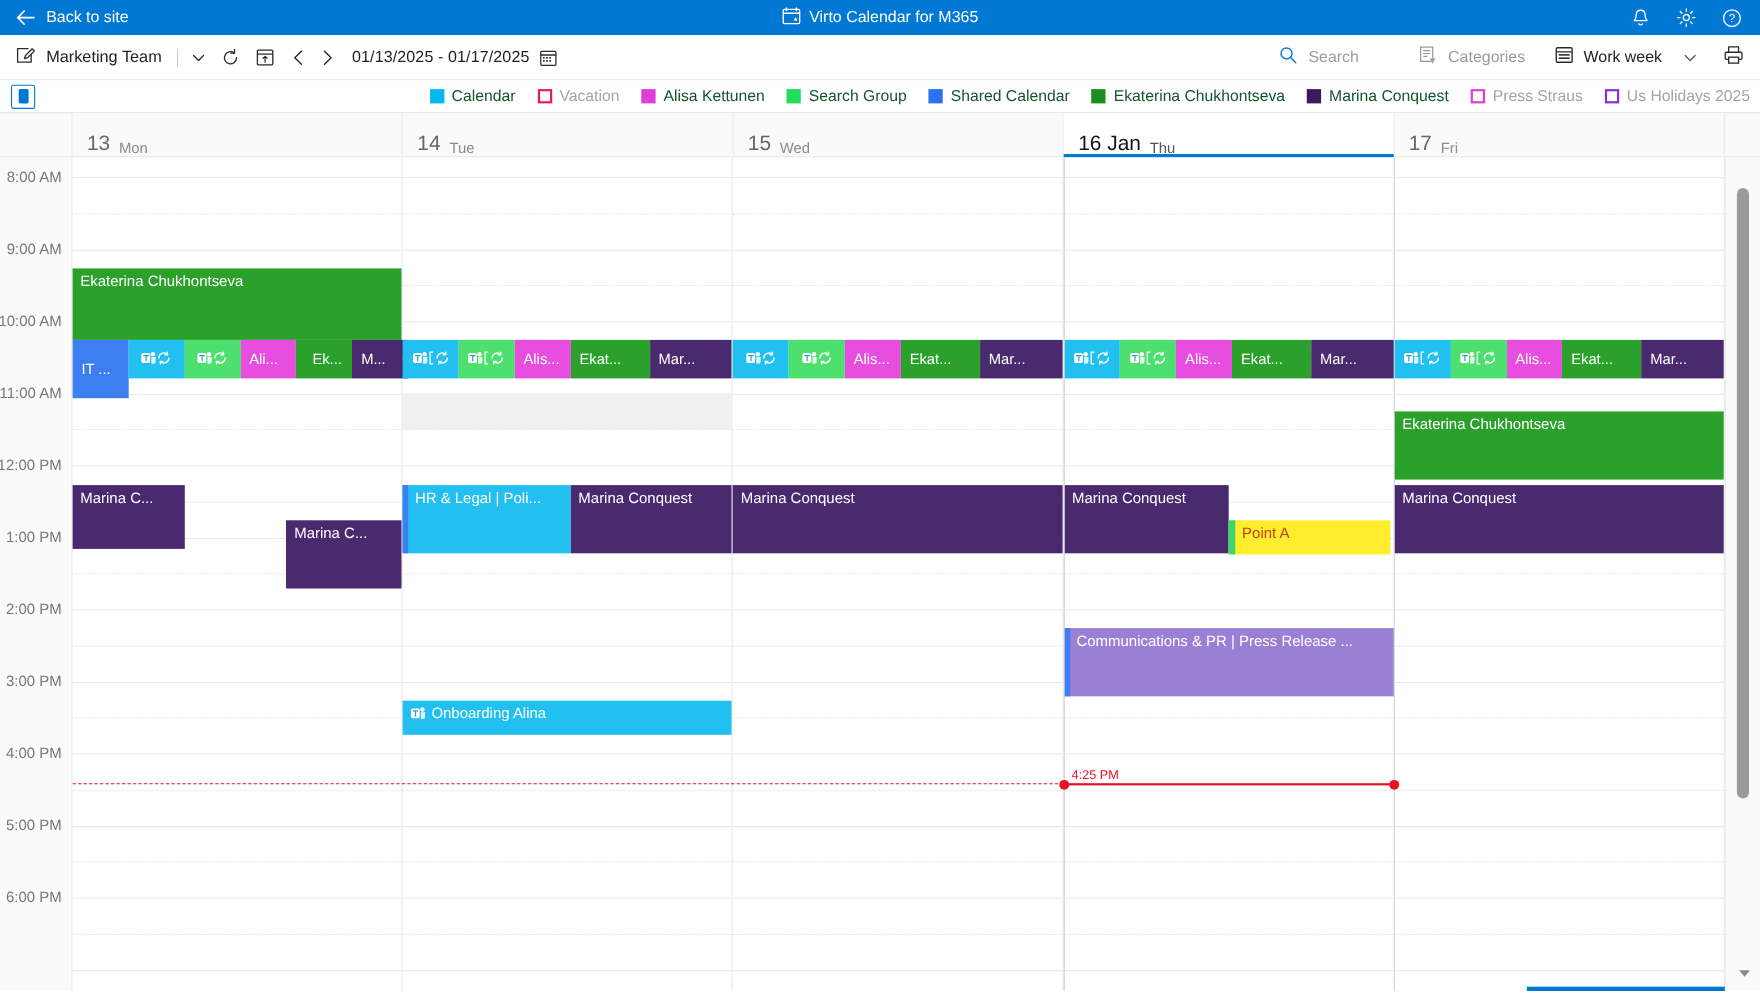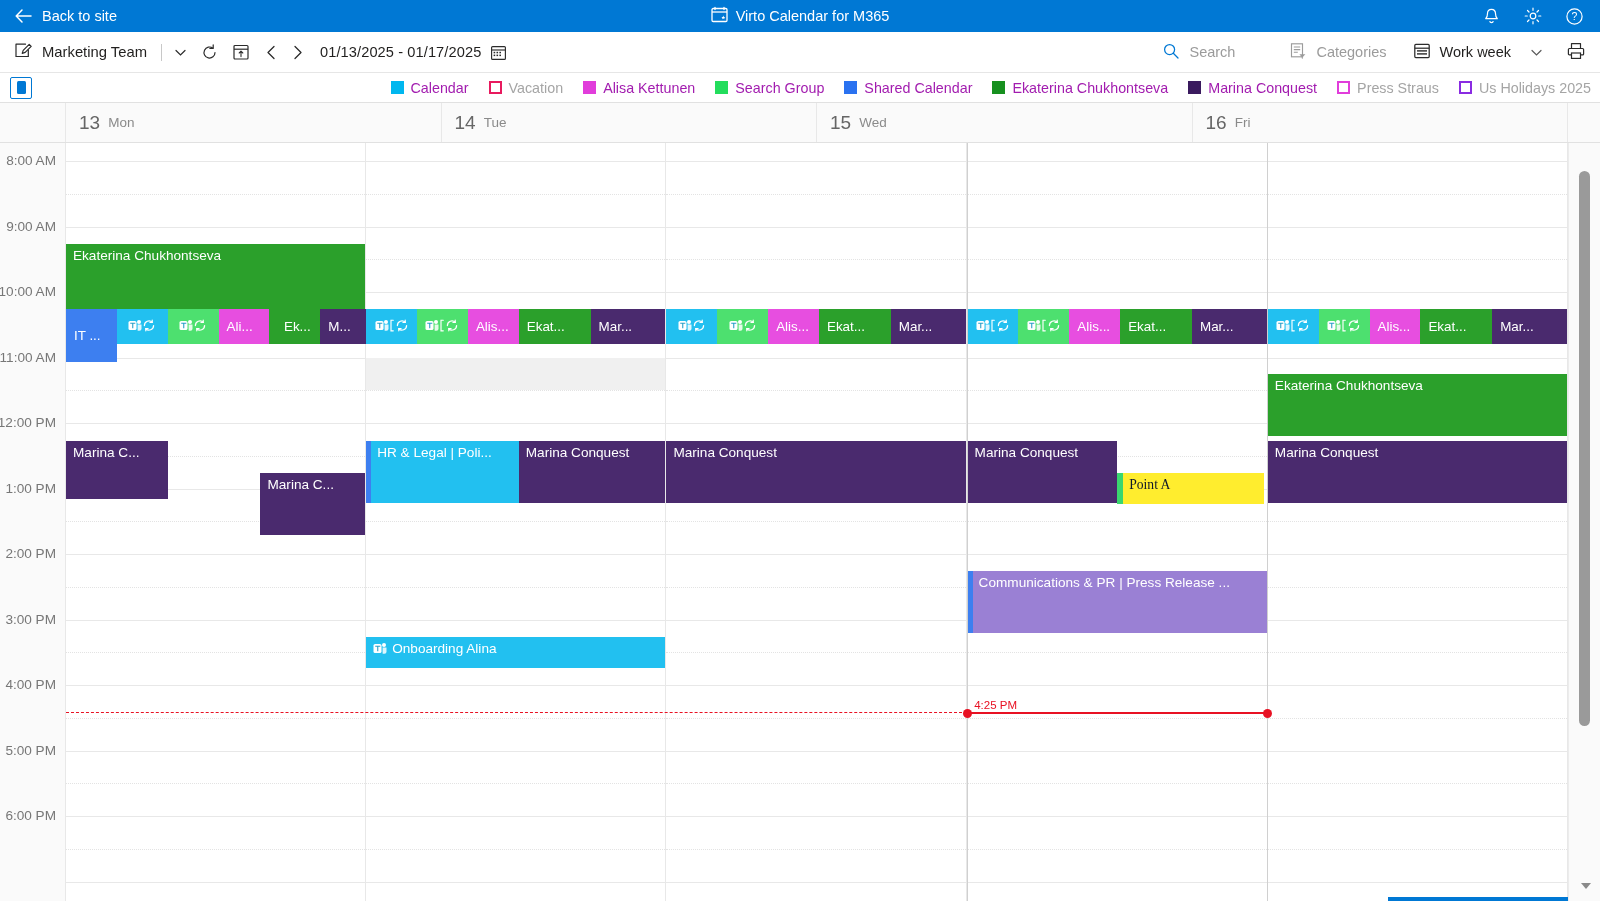--- a/index.html
+++ b/index.html
@@ -61,34 +61,34 @@
     height:30px; display:flex; align-items:center;
     border-bottom:1px solid #e1e1e1; background:#fff;
     padding-left:10px; position:relative;
   }
   .legend-toggle{
     width:22px; height:22px; border:1.4px solid #0078d4; border-radius:2px;
     display:flex; align-items:center; justify-content:center; cursor:pointer; flex:none;
   }
   .legend-toggle i{ width:9px; height:13px; background:#0078d4; border-radius:1.5px; display:block;}
   .legend-items{ margin-left:auto; display:flex; align-items:center; gap:0; padding-right:9px;}
-  .leg{ display:flex; align-items:center; gap:7px; margin-left:20px; font-size:14.3px; color:#a21caf; cursor:pointer;}
+  .leg{ display:flex; align-items:center; gap:7px; margin-left:20px; font-size:14.3px; color:#14532d; cursor:pointer;}
   .leg .sw{ width:13px; height:13px; flex:none; }
   .leg.empty .sw{ background:#fff !important; }
   .leg.empty{ color:#a5a5a5; }
 
   
   .cal-head{
     display:flex; height:40px; background:#fafafa;
     border-bottom:1px solid #e1e1e1;
   }
   .gutter-head{ width:66px; flex:none; border-right:1px solid #e8e8e8; background:#fafafa;}
   .day-head{
     flex:1 1 0; border-right:1px solid #e8e8e8;
-    display:flex; align-items:center; padding-left:13px; gap:8px;
+    display:flex; align-items:flex-end; padding-left:13px; gap:8px;
     background:#fafafa; cursor:pointer; position:relative;
   }
   .day-head .dnum{ font-size:19px; color:#666; font-weight:400;}
   .day-head .dnam{ font-size:13.5px; color:#8a8a8a;}
   .day-head.today{ background:#fff; }
   .day-head.today .dnum{ color:#141414; }
   .day-head.today .dnam{ color:#555; }
   .day-head.today:after{
     content:""; position:absolute; left:0; right:0; bottom:-1px; height:3px; background:#0078d4;
   }
@@ -113,21 +113,21 @@
   .hover-cell{ position:absolute; left:0; right:0; background:#f0f0f0;}
 
   
   .ev{
     position:absolute; overflow:hidden; color:#fff; font-size:13.6px;
     padding:4px 0 0 7px; line-height:1.25; cursor:pointer;
     white-space:nowrap; text-overflow:ellipsis;
   }
   .ev.bl{ border-left:5px solid #3d7ff0; padding-left:6px;}
   .ev.glb{ border-left:6px solid #3ad66f; padding-left:6px;}
-  .ev.dark{ color:#0f172a;font-family:Liberation Serif, serif; }
+  .ev.dark{ color:#c2410c; }
   .ev .ico-row{ display:inline-flex; align-items:center; gap:4px; vertical-align:-2px;}
   .chip{
     position:absolute; overflow:hidden; color:#fff; font-size:13.4px;
     display:flex; align-items:center; justify-content:center; gap:4px;
     cursor:pointer; white-space:nowrap; padding:0 3px;
   }
   .chip.lbl{ justify-content:flex-start; padding-left:8px;}
   .chip svg{ flex:none; }
 
   
@@ -355,22 +355,26 @@
         <span class="dnam">Mon</span>
       </div>
       <div class="day-head">
         <span class="dnum">14</span>
         <span class="dnam">Tue</span>
       </div>
       <div class="day-head">
         <span class="dnum">15</span>
         <span class="dnam">Wed</span>
       </div>
+      <div class="day-head today">
+        <span class="dnum">16 Jan</span>
+        <span class="dnam">Thu</span>
+      </div>
       <div class="day-head">
-        <span class="dnum">16</span>
+        <span class="dnum">17</span>
         <span class="dnam">Fri</span>
       </div>
     </div>
   <div class="head-pad"></div>
 </div>
 
 <div class="cal-body">
   <div class="gutter" id="gutter">
       <span class="tlab" style="top: 18px;">8:00 AM</span>
       <span class="tlab" style="top: 83.5px;">9:00 AM</span>

